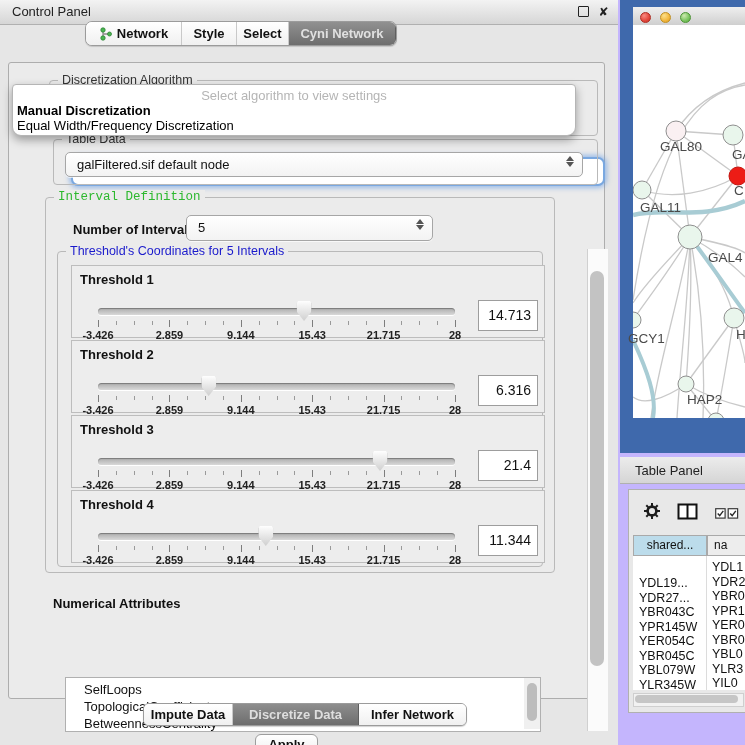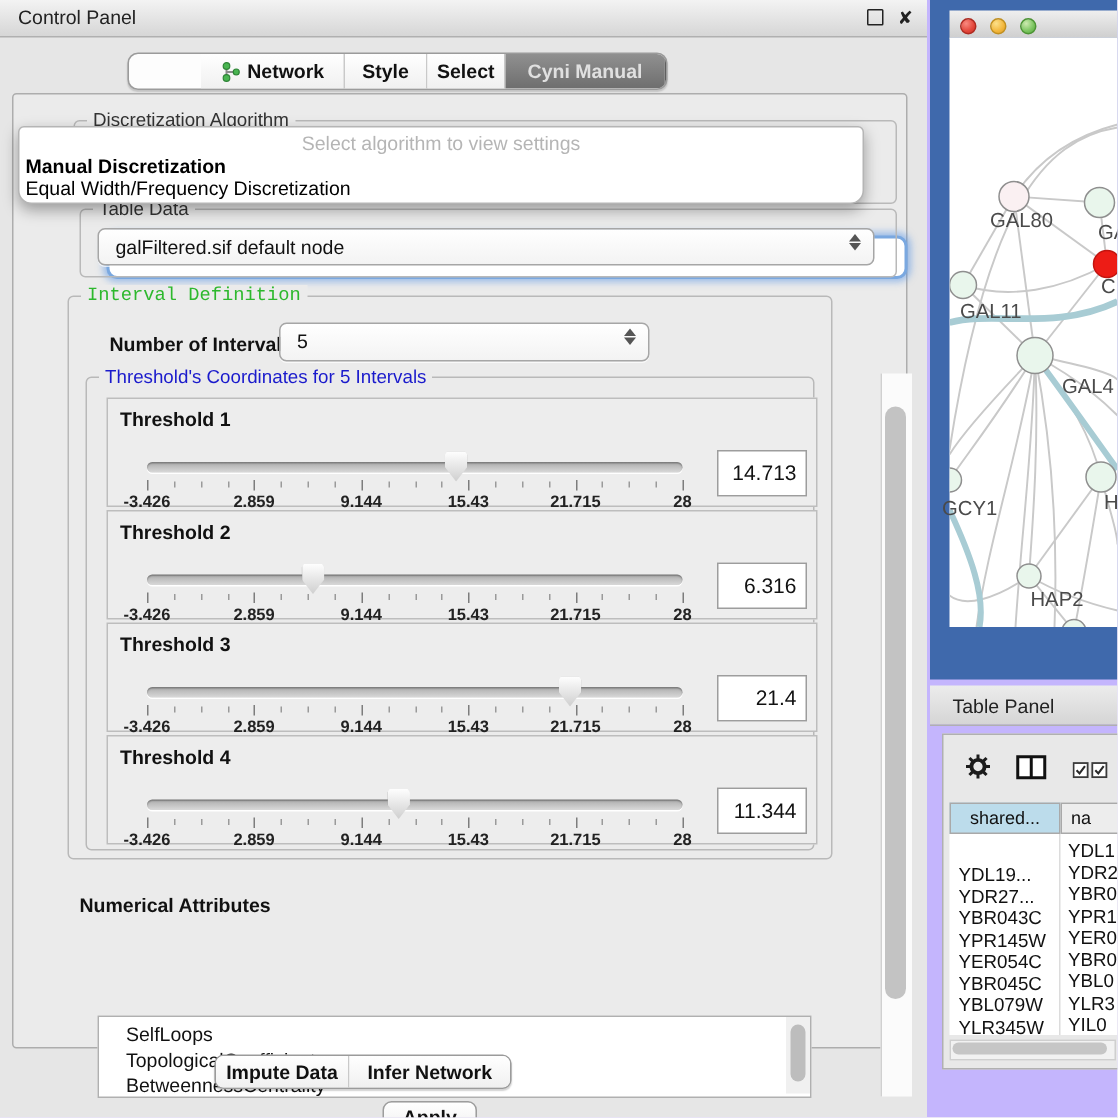--- a/index.html
+++ b/index.html
@@ -11,22 +11,22 @@
   #cp{left:0;top:0;width:618px;height:745px;background:#e6e6e6;}
   #cp-titlebar{left:0;top:0;width:618px;height:24px;
      background:linear-gradient(#f3f3f3,#d6d6d6);border-bottom:1px solid #b0b0b0;}
   #cp-title{left:12px;top:4px;font-size:13px;color:#222;}
   .tb-icon{top:6px;width:13px;height:13px;font-size:12px;line-height:13px;text-align:center;color:#222;}
   #float-icon{right:28px;}
   #float-icon span{display:inline-block;width:9px;height:9px;border:1.5px solid #222;border-radius:1px;}
   #close-icon{right:8px;font-weight:bold;}
 
   
-  #top-tabs{left:85px;top:35px;height:23px;display:flex;border:1px solid #9b9b9b;border-radius:7px;
-     overflow:hidden;background:#fdfdfd;box-shadow:0 1px 1px rgba(0,0,0,.15);padding-left:48px;}
+  #top-tabs{left:85px;top:21px;height:23px;display:flex;border:1px solid #9b9b9b;border-radius:7px;
+     overflow:hidden;background:#fdfdfd;box-shadow:0 1px 1px rgba(0,0,0,.15);}
   .seg{height:23px;display:flex;align-items:center;justify-content:center;gap:5px;
      font-size:13px;font-weight:bold;color:#111;background:linear-gradient(#ffffff,#f0f0f0);
      border-right:1px solid #c9c9c9;box-sizing:border-box;}
   .seg:last-child{border-right:none;}
   .seg.dark{background:linear-gradient(#909090,#6e6e6e);color:#e0e0e0;border-right:1px solid #5f5f5f;}
 
   
   #outer-panel{left:8px;top:62px;width:595px;height:635px;background:#ebebeb;
      border:1px solid #adadad;border-radius:3px;}
   #vscroll{left:578px;top:186px;width:20px;height:482px;background:#fbfbfb;border-left:1px solid #d0d0d0;}
@@ -146,21 +146,21 @@
         </svg>
         <span>Network</span>
       </div>
       <div class="seg" style="width:55px">
         <span>Style</span>
       </div>
       <div class="seg" style="width:52px">
         <span>Select</span>
       </div>
       <div class="seg dark" style="width:107px">
-        <span>Cyni Manual</span>
+        <span>Cyni Network</span>
       </div>
     </div>
 
     <div id="outer-panel" class="abs">
 
       <div class="group" style="left:40px;top:17px;width:547px;height:54px;">
         <div class="group-label lbl-dark">Discretization Algorithm</div>
       </div>
       <div id="algo-combo" class="abs"></div>
 
@@ -360,20 +360,23 @@
 
     <div id="algo-popup" class="abs">
       <div id="algo-placeholder" class="abs">Select algorithm to view settings</div>
       <div id="algo-opt-0" class="algo-opt">Manual Discretization</div>
       <div id="algo-opt-1" class="algo-opt">Equal Width/Frequency Discretization</div>
     </div>
 
     <div id="bottom-tabs" class="abs">
       <div class="bseg" style="width:89px">
         <span>Impute Data</span>
+      </div>
+      <div class="bseg dark" style="width:126px">
+        <span>Discretize Data</span>
       </div>
       <div class="bseg" style="width:107px">
         <span>Infer Network</span>
       </div>
     </div>
   </div>
 
   <div id="net-window" class="abs">
     <div id="net-titlebar" class="abs" style="position:absolute;left:13px;top:7px;width:112px;height:18px;">
       <div class="light" id="light-red"></div>

